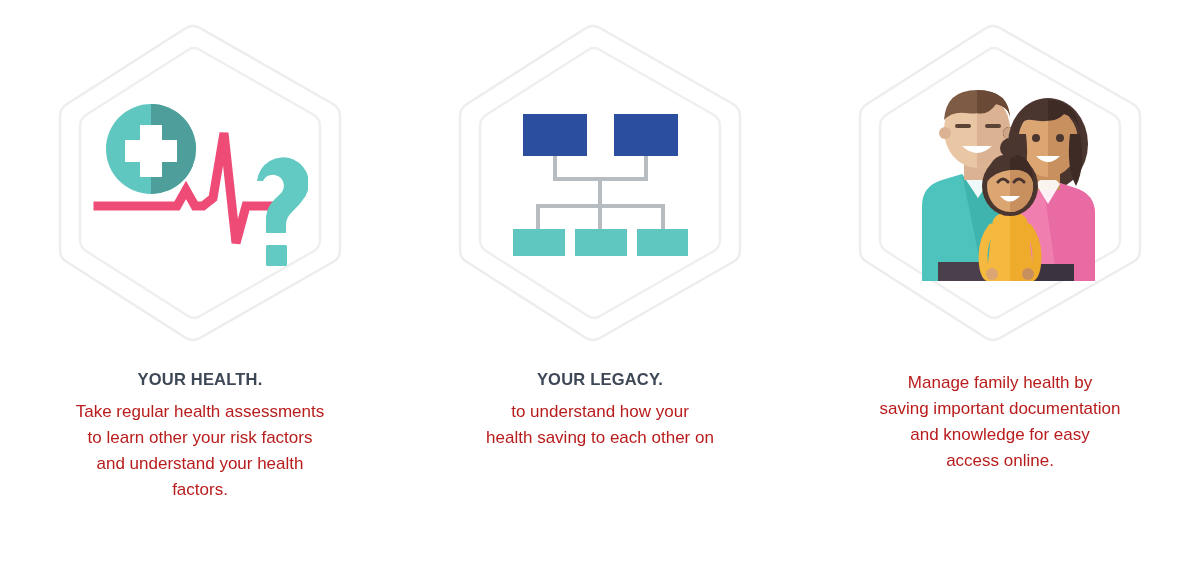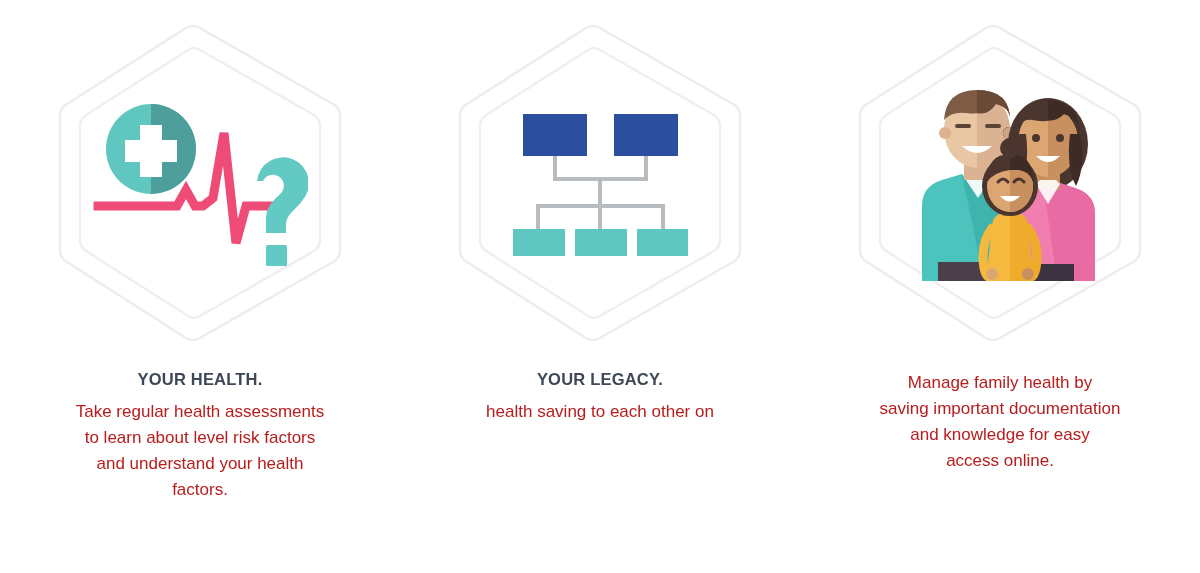--- a/index.html
+++ b/index.html
@@ -94,21 +94,21 @@
                        c0 -17 9 -21 16 -29 a11 11 0 1 0 -19 -11 Z"></path>
               <rect x="173" y="152" width="21" height="21" rx="1.5"></rect>
             </g>
           </svg>
         </div>
       </div>
 
       <div class="text-block">
         <p class="heading">YOUR HEALTH.</p>
         <p class="body-line">Take regular health assessments</p>
-        <p class="body-line">to learn about level risk factors</p>
+        <p class="body-line">to learn other your risk factors</p>
         <p class="body-line">and understand your health</p>
         <p class="body-line">factors.</p>
       </div>
     </div>
 
     <div class="col">
       <div class="hex-wrap">
         <svg class="hex-svg" viewBox="0 0 300 330">
           <path d="M150 10 L283 86 Q290 90 290 98 L290 232 Q290 240 283 244 L150 320 Q143 324 136 320 L17 244 Q10 240 10 232 L10 98 Q10 90 17 86 L136 10 Q143 6 150 10 Z" fill="none" stroke="#ededed" stroke-width="2.5" stroke-linejoin="round"></path>
           <path d="M150 32 L264 97 Q270 101 270 108 L270 222 Q270 229 264 233 L150 298 Q144 302 138 298 L36 233 Q30 229 30 222 L30 108 Q30 101 36 97 L138 32 Q144 28 150 32 Z" fill="none" stroke="#efefef" stroke-width="2.5" stroke-linejoin="round"></path>
@@ -129,20 +129,21 @@
 
             <rect x="0" y="118" width="52" height="37" fill="#5fc7c0"></rect>
             <rect x="62" y="118" width="52" height="37" fill="#5fc7c0"></rect>
             <rect x="124" y="118" width="52" height="37" fill="#5fc7c0"></rect>
           </svg>
         </div>
       </div>
 
       <div class="text-block">
         <p class="heading">YOUR LEGACY.</p>
+        <p class="body-line">to understand how your</p>
         <p class="body-line">health saving to each other on</p>
       </div>
     </div>
 
     <div class="col">
       <div class="hex-wrap">
         <svg class="hex-svg" viewBox="0 0 300 330">
           <path d="M150 10 L283 86 Q290 90 290 98 L290 232 Q290 240 283 244 L150 320 Q143 324 136 320 L17 244 Q10 240 10 232 L10 98 Q10 90 17 86 L136 10 Q143 6 150 10 Z" fill="none" stroke="#ededed" stroke-width="2.5" stroke-linejoin="round"></path>
           <path d="M150 32 L264 97 Q270 101 270 108 L270 222 Q270 229 264 233 L150 298 Q144 302 138 298 L36 233 Q30 229 30 222 L30 108 Q30 101 36 97 L138 32 Q144 28 150 32 Z" fill="none" stroke="#efefef" stroke-width="2.5" stroke-linejoin="round"></path>
         </svg>

